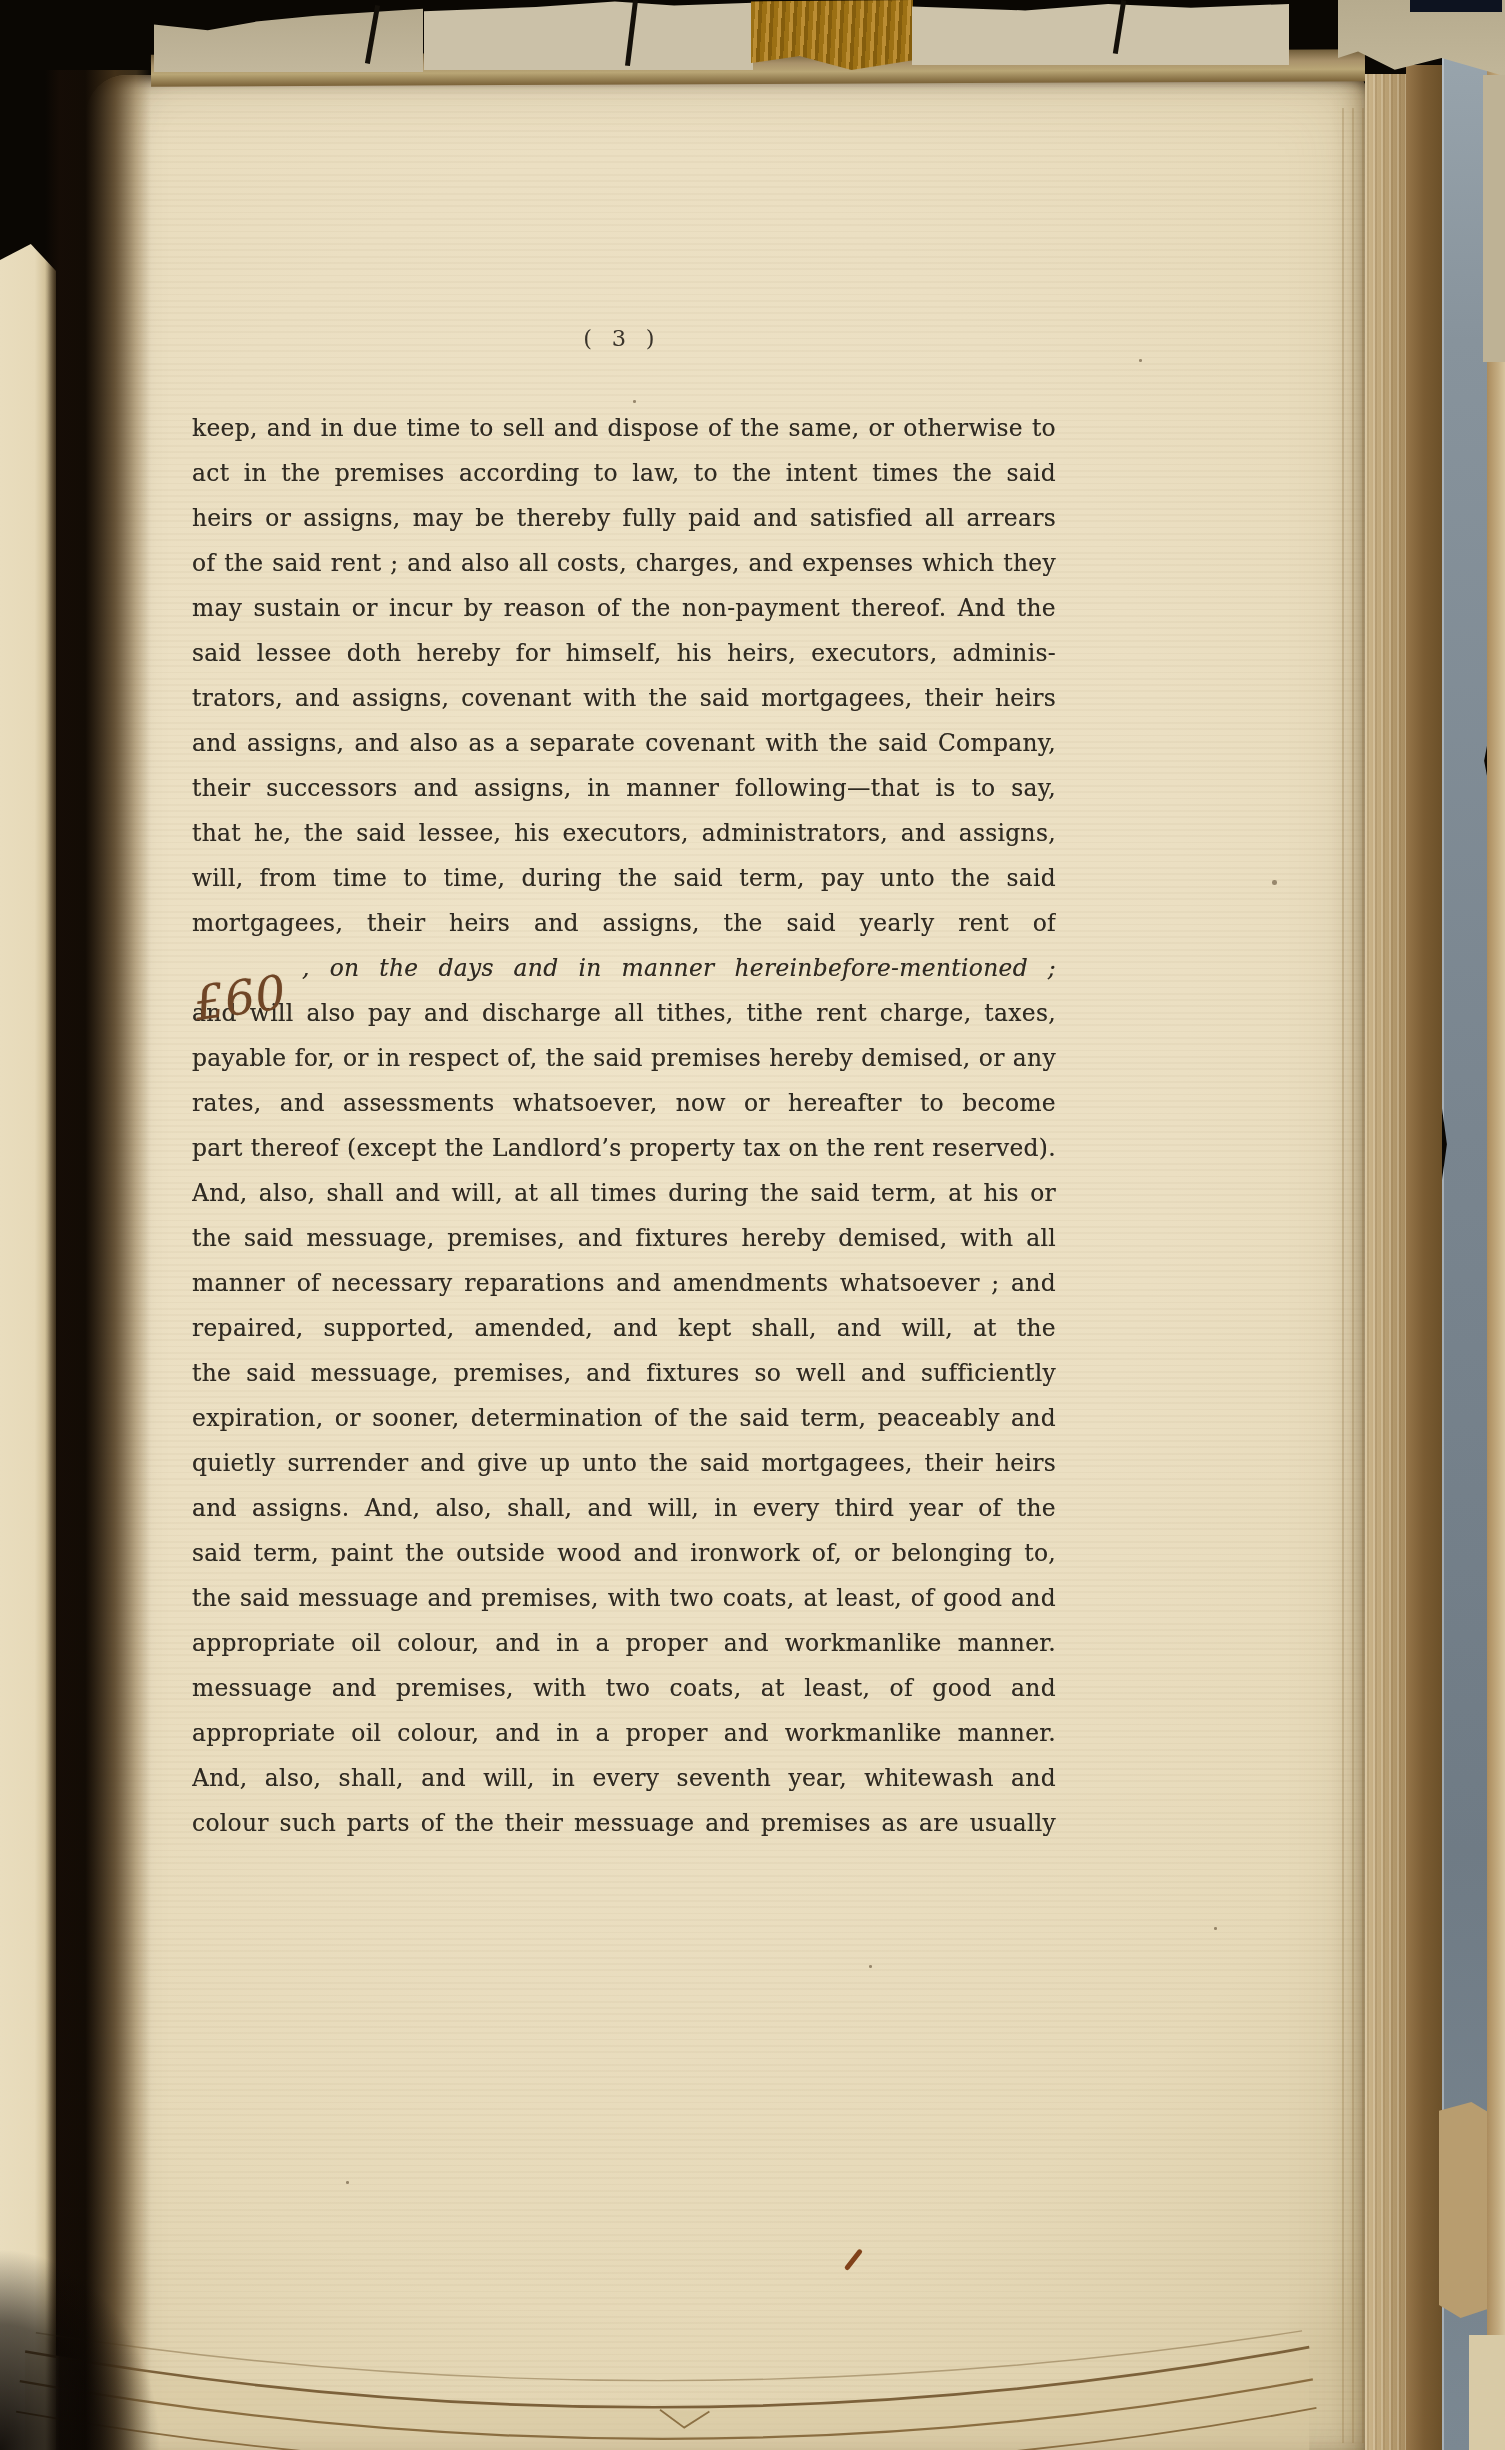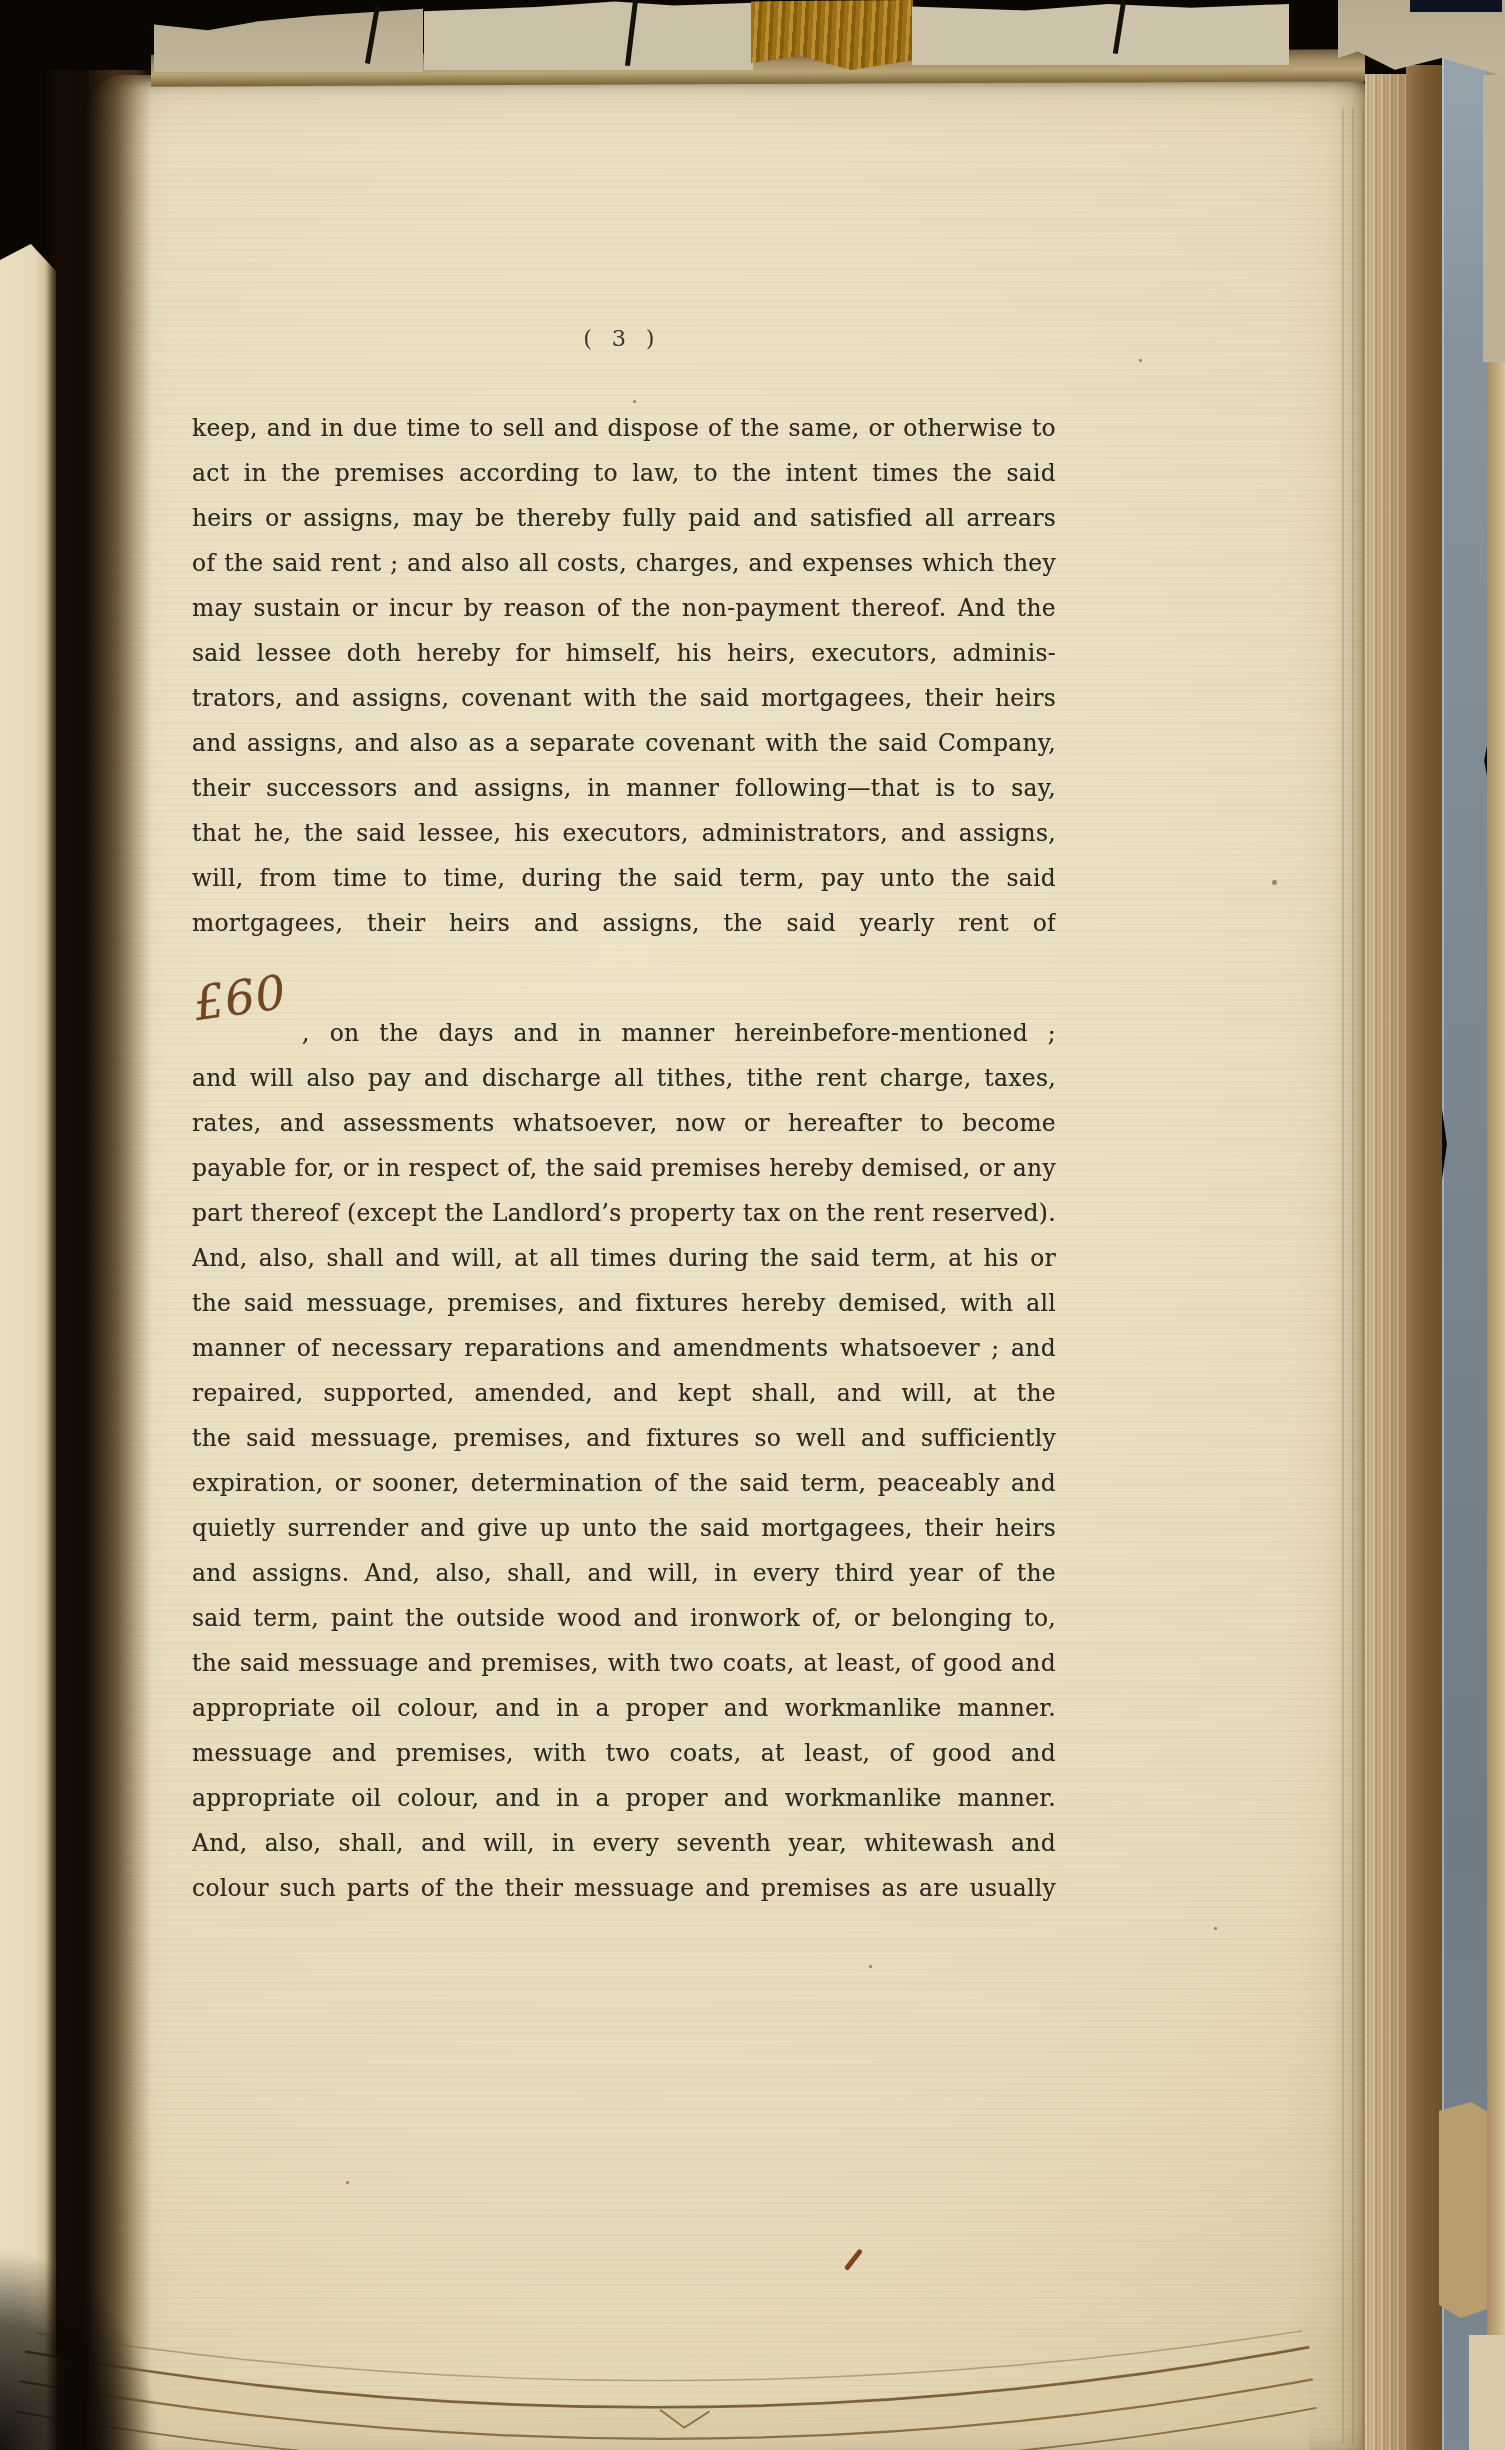--- a/index.html
+++ b/index.html
@@ -108,21 +108,21 @@
   }
   .text-block{
     left:192px;top:406px;width:864px;z-index:10;
     color:#2f2a22;font-size:23.4px;letter-spacing:0.3px;
     text-shadow:0 0 0.5px rgba(50,42,32,.55);
   }
   .line{
     height:45px;line-height:45px;overflow:hidden;
     text-align:justify;text-align-last:justify;
   }
-  .line.indent{margin-top:65px;padding-left:110px;}
+  .line.indent{padding-left:110px;font-style:italic;}
   .handwritten{
     position:absolute;left:1.8px;top:564px;
     font-style:italic;font-size:47px;color:#6f4526;
     transform:rotate(-8deg);letter-spacing:0.9px;z-index:11;
     text-shadow:0 0 0.9px rgba(111,69,38,.5);
   }
 
   
   .speck{width:2.7px;height:2.7px;border-radius:50%;background:rgba(70,50,25,.5);z-index:9;}
   .red-mark{
@@ -190,22 +190,22 @@
       <div class="line">may sustain or incur by reason of the non-payment thereof.  And the</div>
       <div class="line">said lessee doth hereby for himself, his heirs, executors, adminis-</div>
       <div class="line">trators, and assigns, covenant with the said mortgagees, their heirs</div>
       <div class="line">and assigns, and also as a separate covenant with the said Company,</div>
       <div class="line">their successors and assigns, in manner following—that is to say,</div>
       <div class="line">that he, the said lessee, his executors, administrators, and assigns,</div>
       <div class="line">will, from time to time, during the said term, pay unto the said</div>
       <div class="line">mortgagees, their heirs and assigns, the said yearly rent of</div>
       <div class="line indent">, on the days and in manner hereinbefore-mentioned ;</div>
       <div class="line">and will also pay and discharge all tithes, tithe rent charge, taxes,</div>
+      <div class="line">payable for, or in respect of, the said premises hereby demised, or any</div>
       <div class="line">rates, and assessments whatsoever, now or hereafter to become</div>
-      <div class="line">payable for, or in respect of, the said premises hereby demised, or any</div>
       <div class="line">part thereof (except the Landlord’s property tax on the rent reserved).</div>
       <div class="line">And, also, shall and will, at all times during the said term, at his or</div>
       <div class="line">the said messuage, premises, and fixtures hereby demised, with all</div>
       <div class="line">manner of necessary reparations and amendments whatsoever ; and</div>
       <div class="line">repaired, supported, amended, and kept shall, and will, at the</div>
       <div class="line">the said messuage, premises, and fixtures so well and sufficiently</div>
       <div class="line">expiration, or sooner, determination of the said term, peaceably and</div>
       <div class="line">quietly surrender and give up unto the said mortgagees, their heirs</div>
       <div class="line">and assigns.  And, also, shall, and will, in every third year of the</div>
       <div class="line">said term, paint the outside wood and ironwork of, or belonging to,</div>

